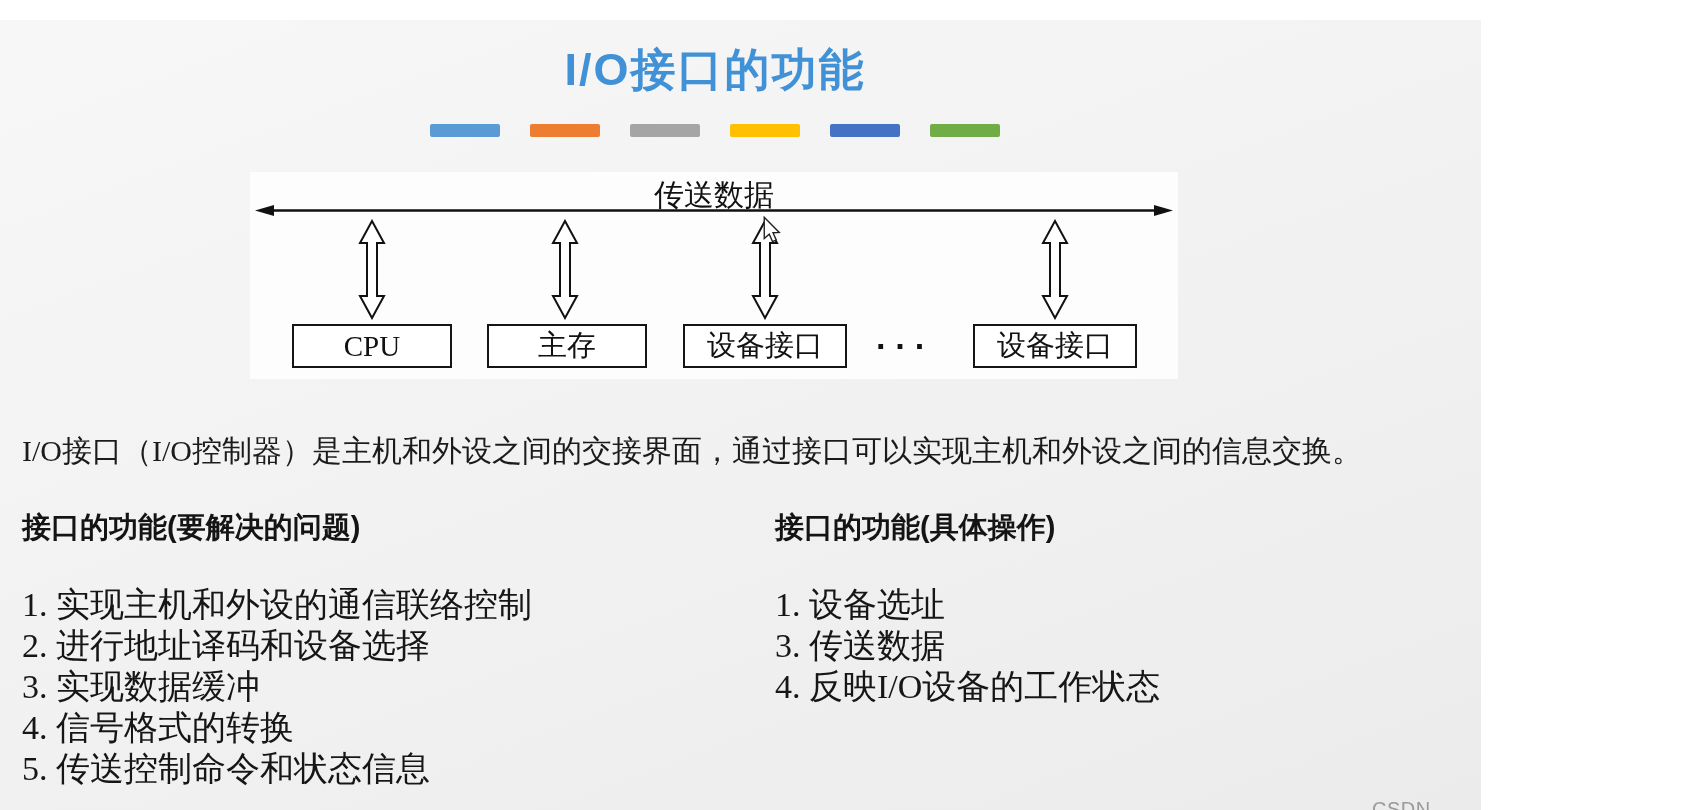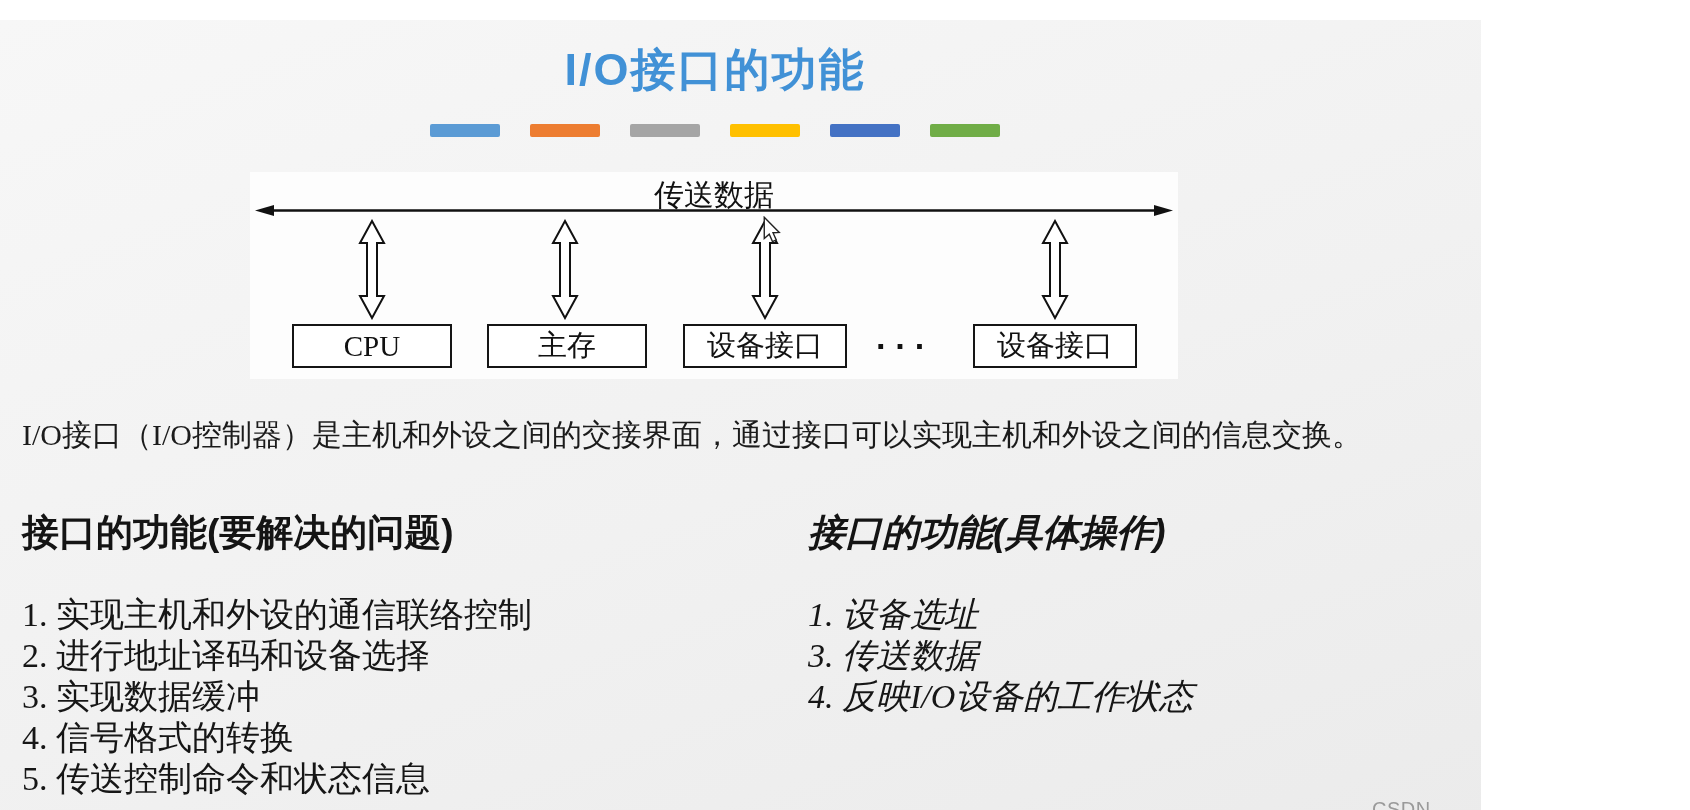--- a/index.html
+++ b/index.html
@@ -32,27 +32,27 @@
     display:flex;align-items:center;justify-content:center;
     font-family:"Liberation Serif",serif;font-size:29px;color:#111;
   }
   .dots{
     position:absolute;top:152px;left:600px;width:110px;height:44px;
     display:flex;align-items:center;justify-content:center;
     font-size:34px;font-weight:bold;letter-spacing:8px;color:#111;
   }
   .cursor{position:absolute;left:762px;top:196px;}
   .intro{
-    position:absolute;left:22px;top:396px;width:1655px;margin:0;
+    position:absolute;left:22px;top:412px;width:1655px;margin:0;
     font-family:"Liberation Serif",serif;font-size:30px;line-height:38px;color:#1b1b1b;
   }
   .col{position:absolute;top:488px;}
   .col-left{left:22px;}
-  .col-right{left:808px;font-style:italic;}
-  .col-heading{margin:0 0 36px 0;font-size:37px;font-weight:bold;color:#141414;}
+  .col-right{left:775px;}
+  .col-heading{margin:0 0 36px 0;font-size:29px;font-weight:bold;color:#141414;}
   .list-item{
     font-family:"Liberation Serif",serif;font-size:34px;line-height:41px;color:#161616;
   }
   .watermark{
     position:absolute;left:1372px;top:778px;
     font-size:20px;color:#9a9a9a;letter-spacing:0.5px;
   }
 </style>
 </head>
 <body>

